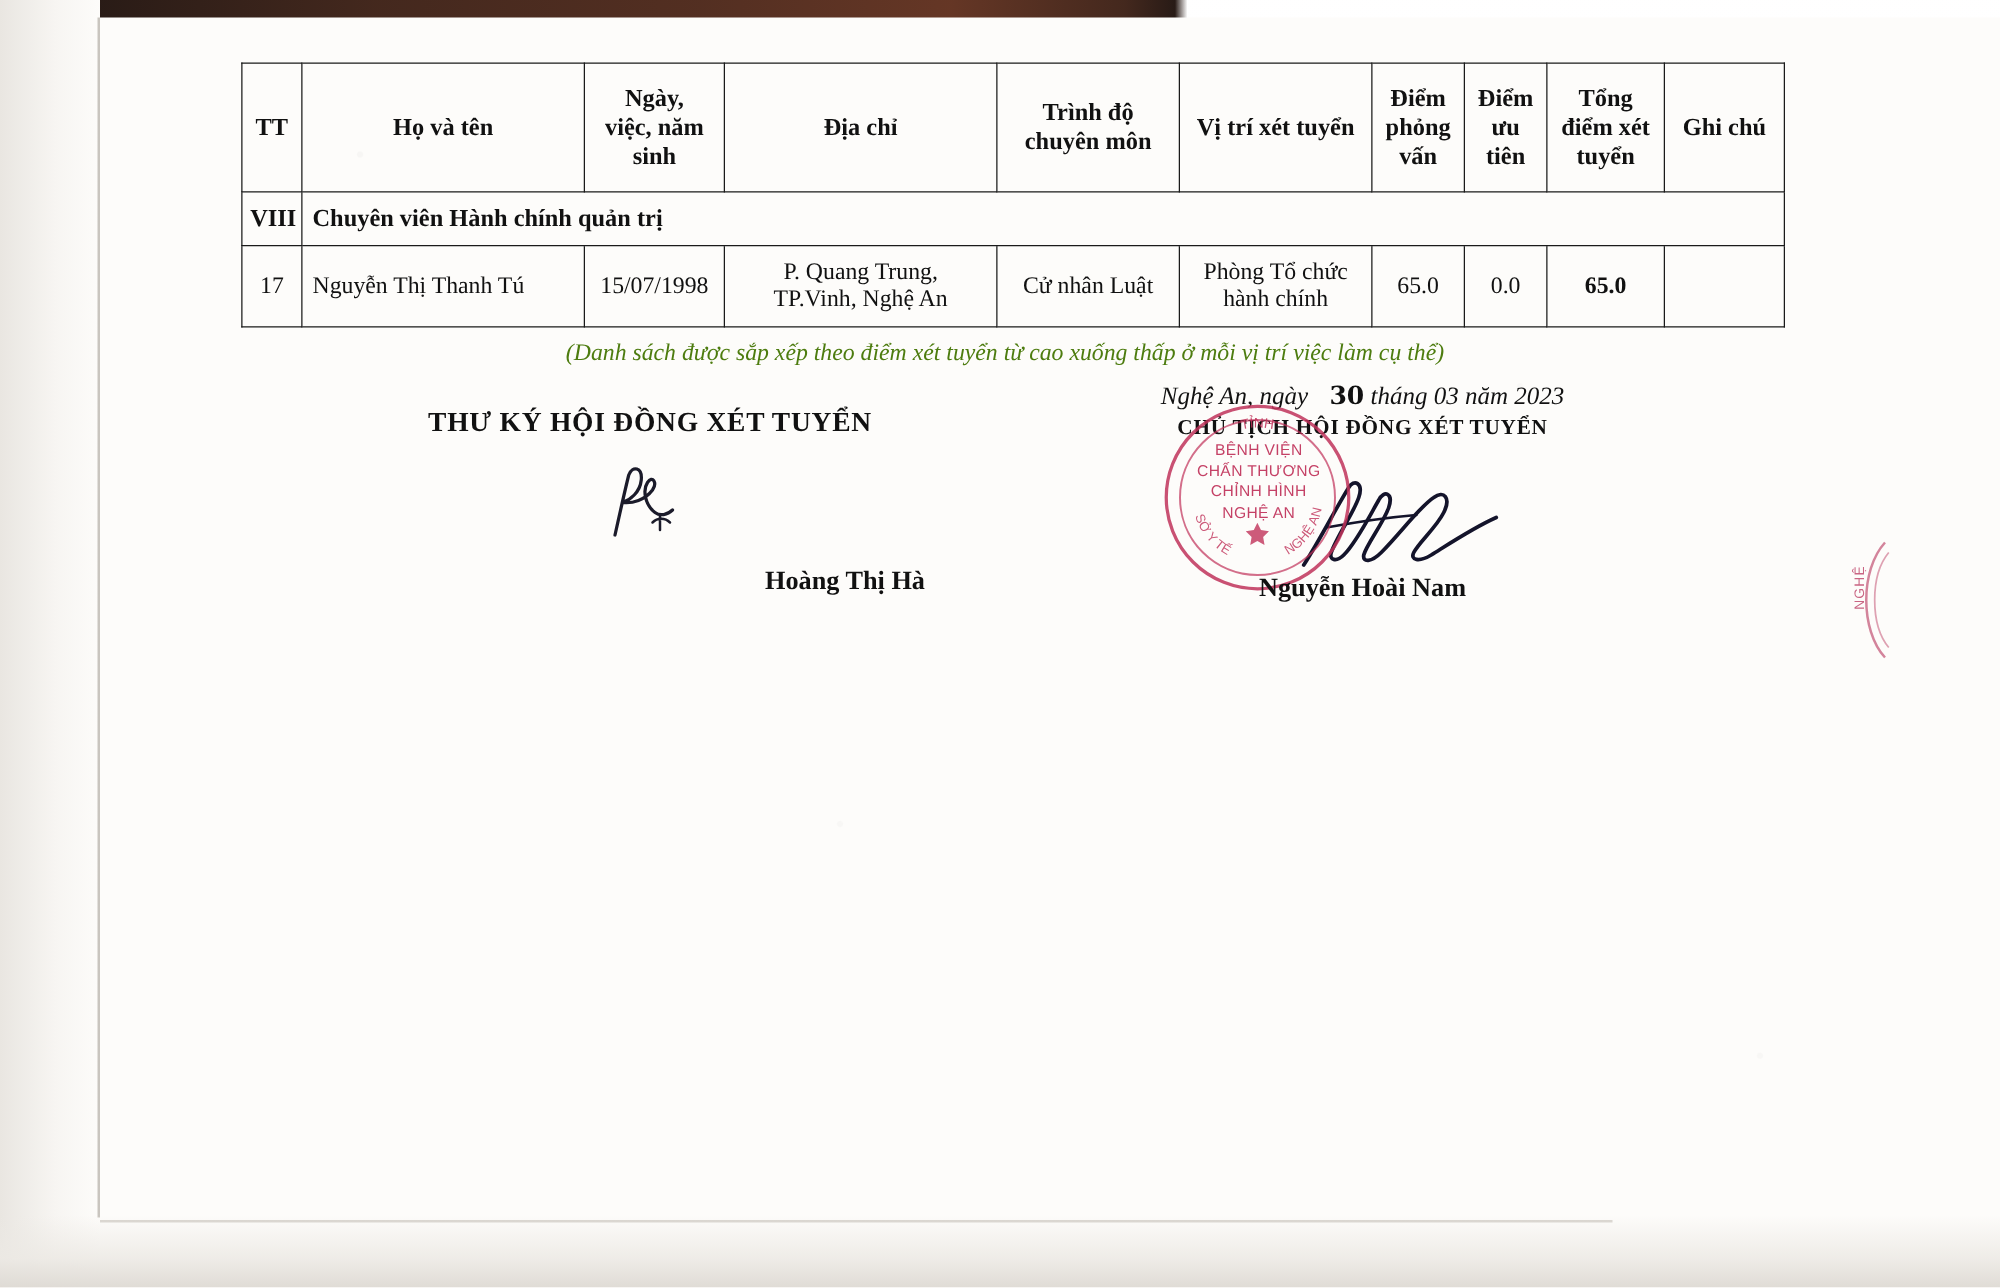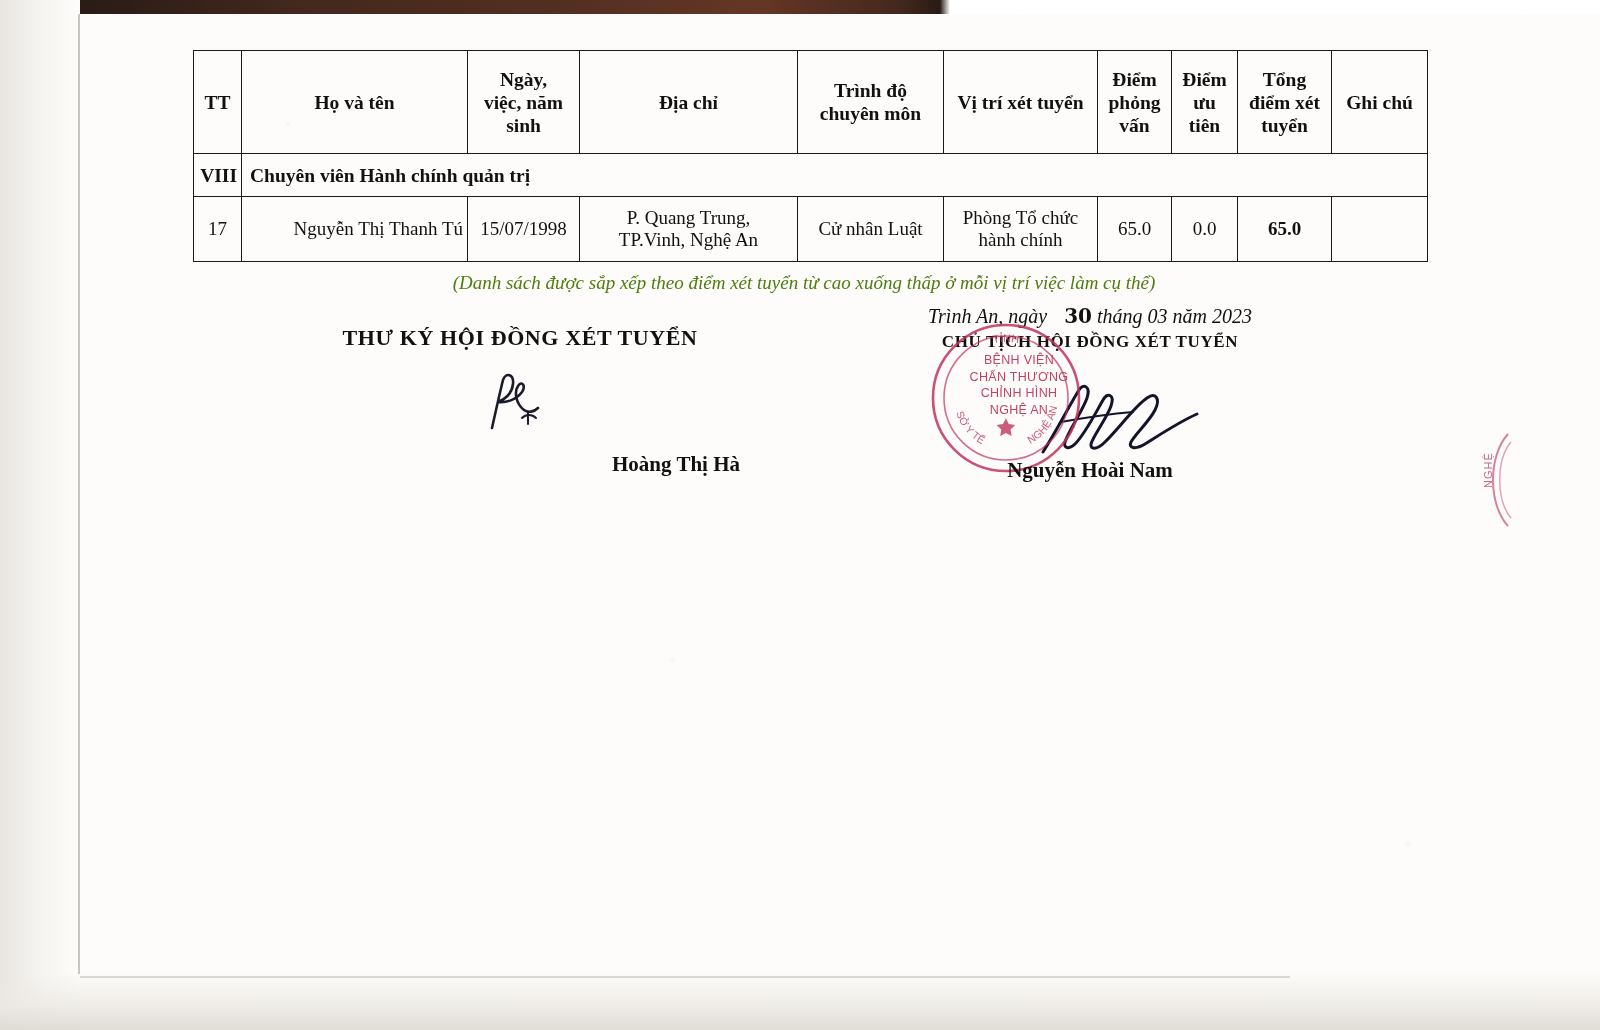--- a/index.html
+++ b/index.html
@@ -105,21 +105,21 @@
   }
   .group-row td.group-num {
     text-align: right;
     padding-left: 2px;
   }
   .data-row td {
     height: 58px;
     font-weight: normal;
   }
   .data-row td.name-cell {
-    text-align: right;
+    text-align: left;
     padding-left: 8px;
   }
   .data-row td.total-cell {
     font-weight: bold;
   }
   .two-line { display: block; }
 
   
   col.c-tt      { width: 48px; }
   col.c-name    { width: 226px; }
@@ -227,21 +227,20 @@
     left: 952px;
     width: 110px;
     text-align: center;
     color: #c0325a;
     font-family: "Liberation Sans", sans-serif;
     font-size: 12.5px;
     line-height: 1.32;
     letter-spacing: .3px;
     opacity: .92;
     pointer-events: none;
-    margin-left: 12px;
   }
   .edge-stamp {
     position: absolute;
     top: 430px;
     left: 1478px;
     width: 34px;
     height: 100px;
   }
   .edge-stamp span {
     position: absolute;
@@ -335,21 +334,21 @@
       <td>0.0</td>
       <td class="total-cell">65.0</td>
       <td></td>
     </tr>
   </tbody>
 </table>
 
 <div class="note-line">(Danh sách được sắp xếp theo điểm xét tuyển từ cao xuống thấp ở mỗi vị trí việc làm cụ thể)</div>
 
 <div class="sig-place-date">
-  <span>Trình An, ngày</span>
+  <span>Nghệ An, ngày</span>
   <span class="day-ink">30</span>
   <span>tháng 03 năm 2023</span>
 </div>
 
 <div class="sig-left-title">THƯ KÝ HỘI ĐỒNG XÉT TUYỂN</div>
 <div class="sig-right-title">CHỦ TỊCH HỘI ĐỒNG XÉT TUYỂN</div>
 
 <svg class="sig-left-ink" viewBox="0 0 90 70">
   <path d="M22 58 C26 40, 30 22, 33 10 C36 2, 44 4, 43 14 C42 24, 34 30, 28 32 C36 33, 46 30, 52 22 C56 16, 52 10, 48 16 C44 22, 46 34, 54 40 C58 43, 64 42, 68 38" fill="none" stroke="#1b1b2a" stroke-width="2.6" stroke-linecap="round"></path>
   <path d="M52 48 C56 44, 62 44, 66 48 M58 42 L58 54" fill="none" stroke="#1b1b2a" stroke-width="2" stroke-linecap="round"></path>

